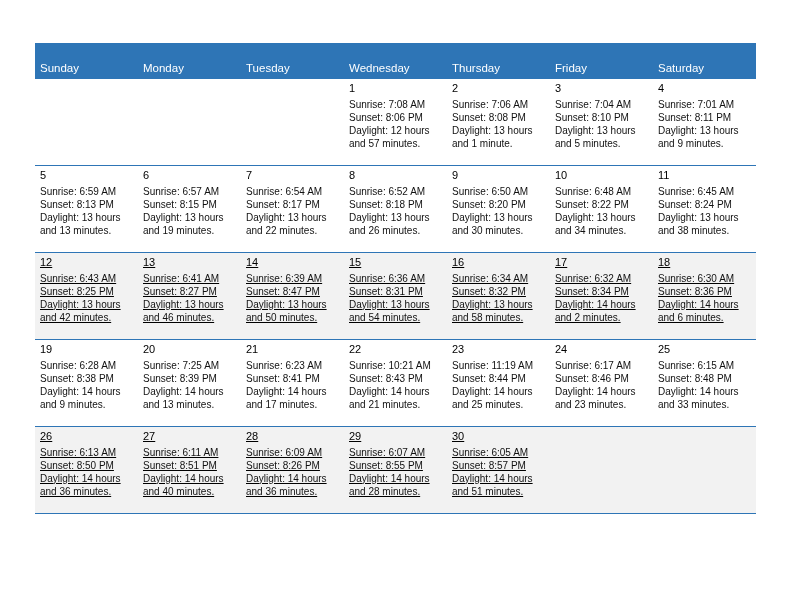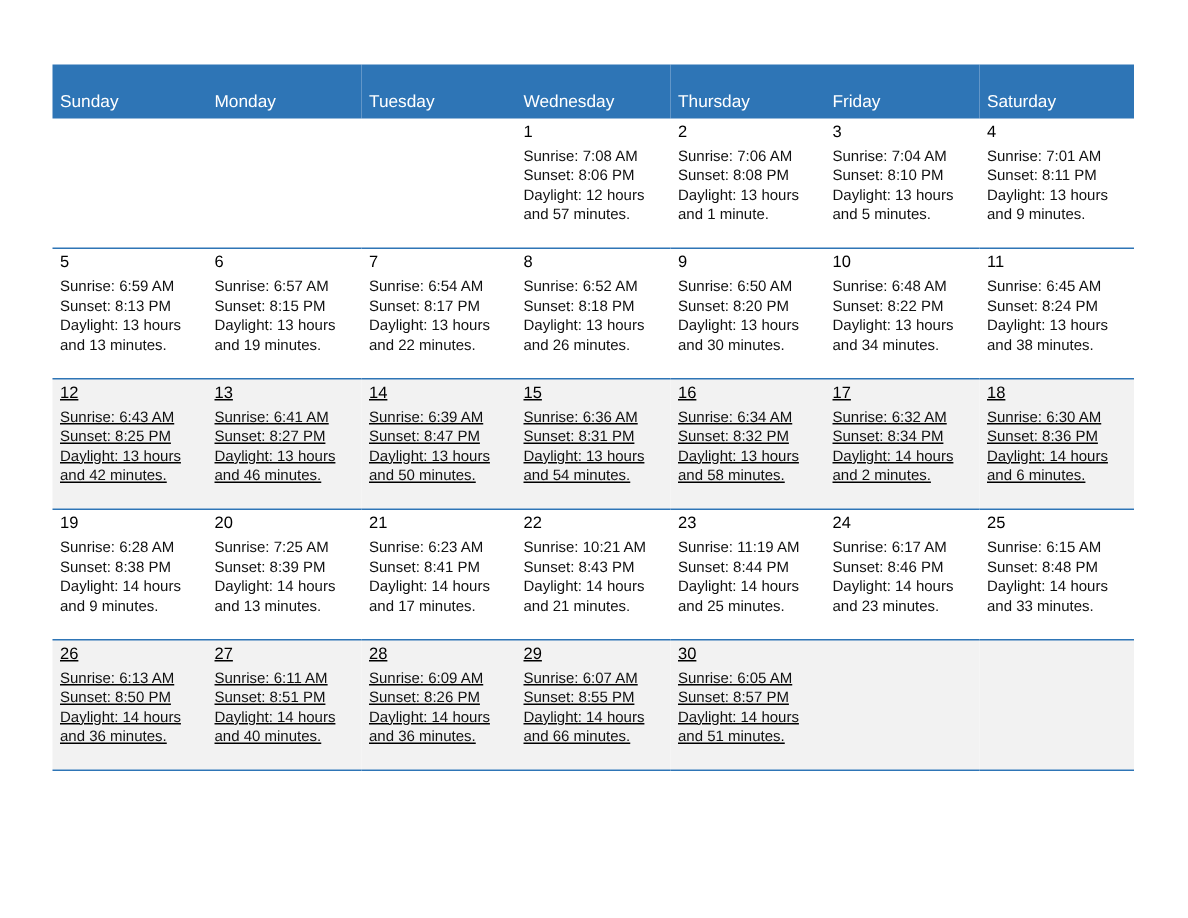--- a/index.html
+++ b/index.html
@@ -269,21 +269,21 @@
             <div class="day-line">Sunrise: 6:09 AM</div>
             <div class="day-line">Sunset: 8:26 PM</div>
             <div class="day-line">Daylight: 14 hours</div>
             <div class="day-line">and 36 minutes.</div>
           </td>
           <td>
             <div class="day-num">29</div>
             <div class="day-line">Sunrise: 6:07 AM</div>
             <div class="day-line">Sunset: 8:55 PM</div>
             <div class="day-line">Daylight: 14 hours</div>
-            <div class="day-line">and 66 minutes.</div>
+            <div class="day-line">and 28 minutes.</div>
           </td>
           <td>
             <div class="day-num">30</div>
             <div class="day-line">Sunrise: 6:05 AM</div>
             <div class="day-line">Sunset: 8:57 PM</div>
             <div class="day-line">Daylight: 14 hours</div>
             <div class="day-line">and 51 minutes.</div>
           </td>
           <td></td>
           <td></td>

